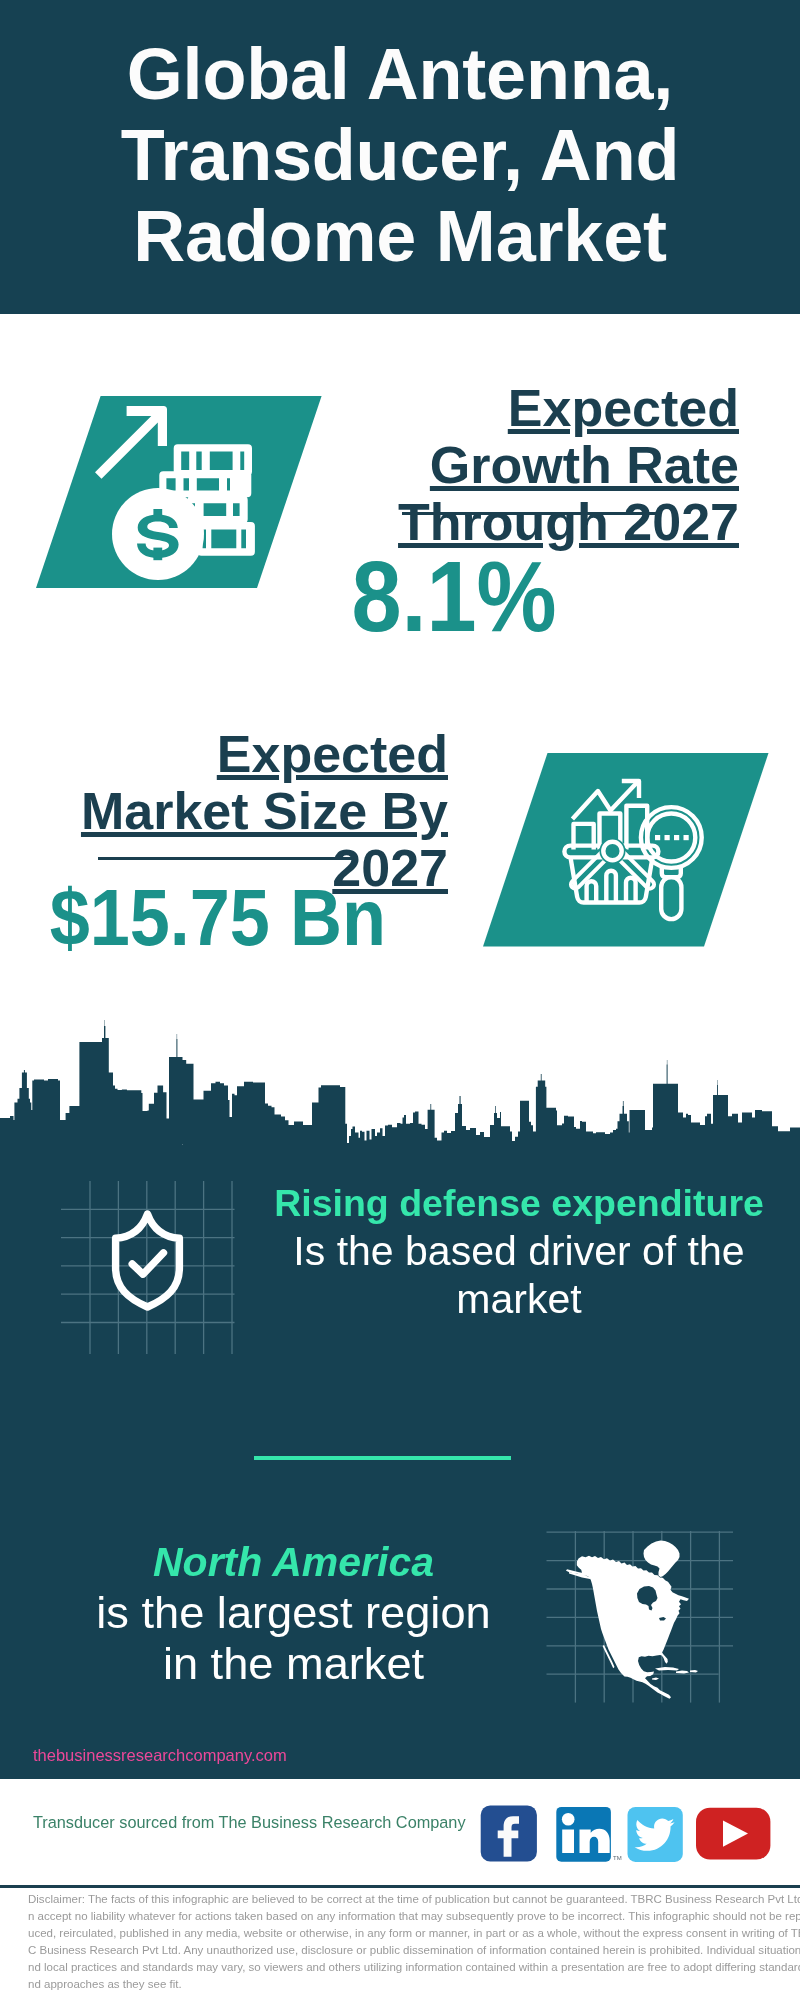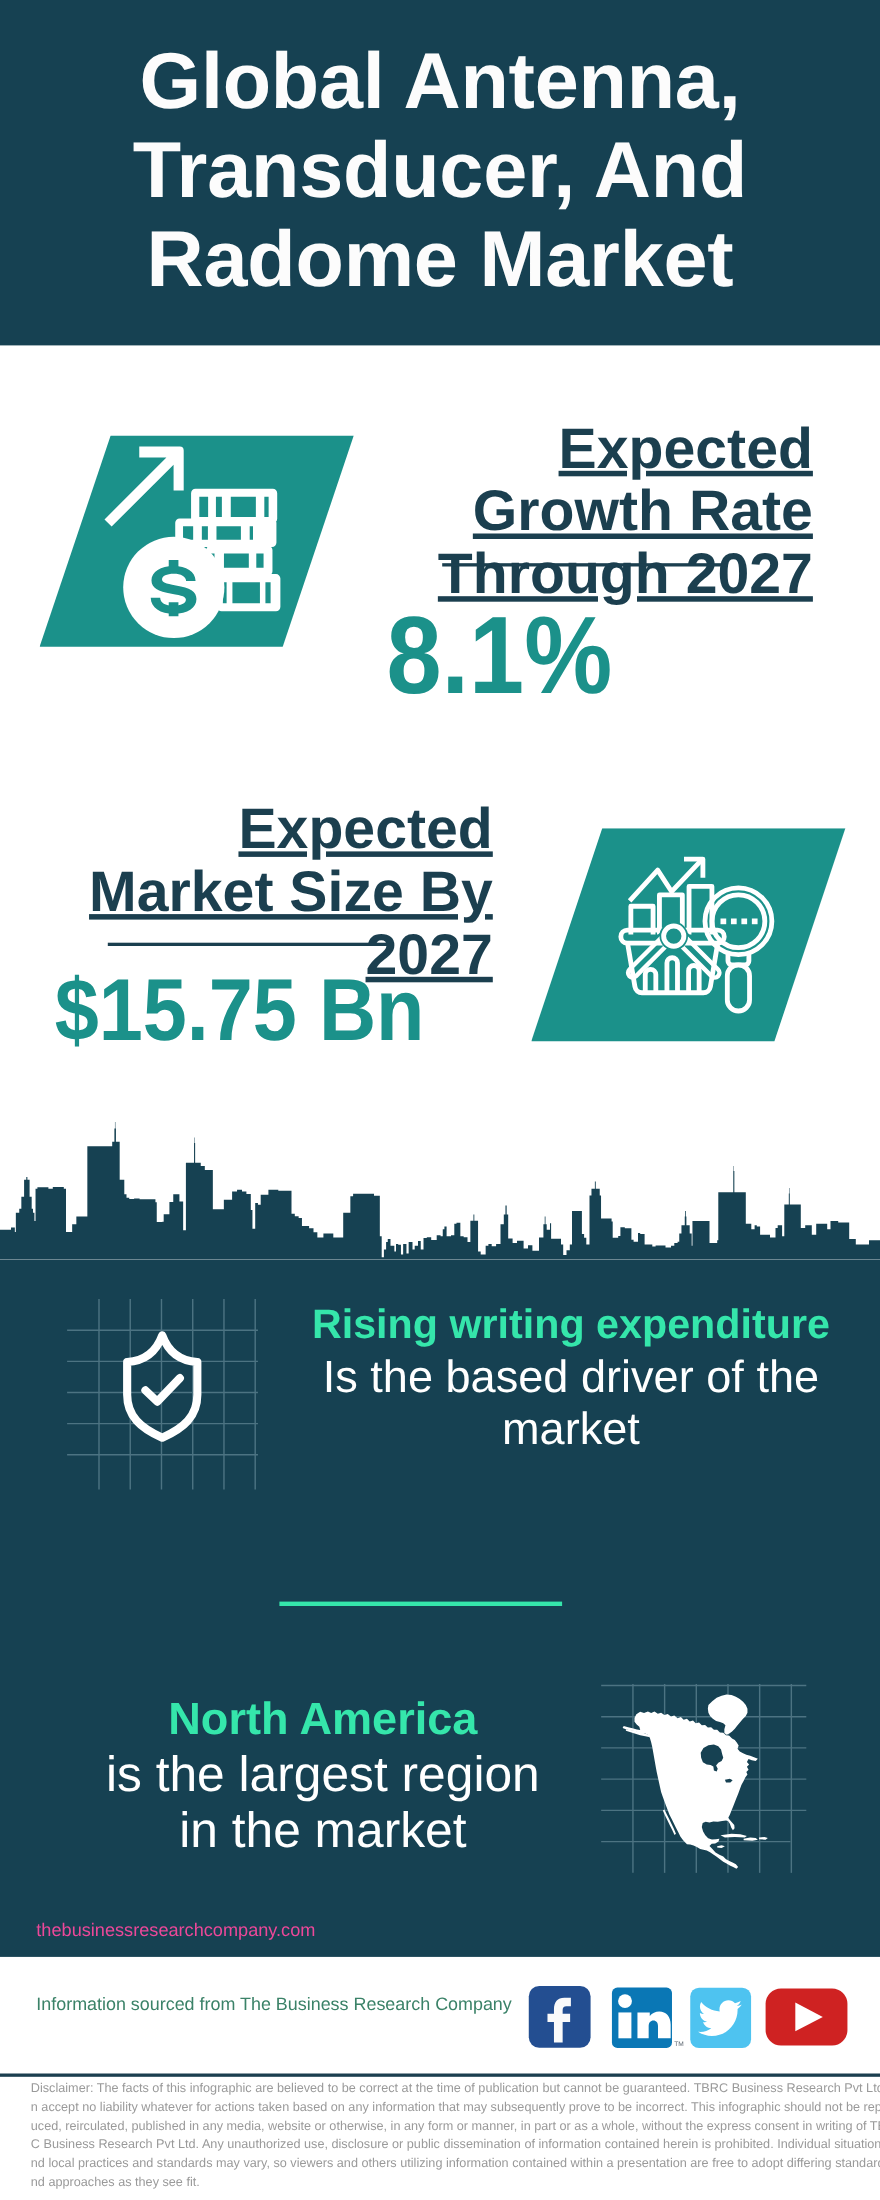--- a/index.html
+++ b/index.html
@@ -35,21 +35,21 @@
   .grid1{left:55px;top:1175px;width:190px;height:185px;}
   .grid2{left:540px;top:1525px;width:200px;height:185px;}
   .hl{position:absolute;text-align:center;}
   .hl-accent{color:#35e6ab;font-weight:bold;white-space:nowrap;}
   .hl-rest{font-weight:normal;color:#ffffff;}
   
   .hl1{left:262px;top:1180px;width:514px;}
   .hl1 .hl-accent{font-size:37.5px;line-height:47px;}
   .hl1 .hl-rest{font-size:41px;line-height:48px;}
   .hl2{left:95px;top:1537px;width:397px;}
-  .hl2 .hl-accent{font-size:41px;line-height:50px;}
+  .hl2 .hl-accent{font-size:41px;line-height:50px;font-style:italic;}
   .hl2 .hl-rest{font-size:45.2px;line-height:51px;}
   .mid-rule{position:absolute;left:254px;top:1456px;width:257px;height:4px;background:#35e6ab;}
 
   
   .source-line1{position:absolute;left:33px;top:1812px;color:#3b8268;font-size:16.3px;line-height:21px;white-space:nowrap;}
   .source-line2{position:absolute;left:33px;top:1745px;color:#ec4899;font-size:16.5px;line-height:21px;white-space:nowrap;}
   .social{position:absolute;left:475px;top:1803px;width:305px;height:62px;}
   .foot-rule{position:absolute;left:0;top:1885px;width:800px;height:3px;background:#1b3f4f;}
   .disclaimer{position:absolute;left:5px;top:1891px;width:792px;color:#9a9a9a;font-size:11.52px;line-height:17px;text-align:left;word-break:break-all;margin-left:23px;}
 </style>
@@ -172,21 +172,21 @@
                C141.5 1230.5 129.5 1237.4 115.6 1238.2
                L115.6 1268.0
                C115.6 1287.5 128.0 1298.5 147.5 1307.0
                C167.0 1298.5 179.4 1287.5 179.4 1268.0
                L179.4 1238.2
                C165.5 1237.4 153.5 1230.5 147.5 1214.0 Z"></path>
       <polyline points="132.2,1264.0 143.0,1274.2 163.5,1252.8"></polyline>
     </g>
   </svg>
   <div class="hl hl1">
-    <div class="hl-accent">Rising writing expenditure</div>
+    <div class="hl-accent">Rising defense expenditure</div>
     <div class="hl-rest">Is the based driver of the market</div>
   </div>
 
   <div class="mid-rule"></div>
 
   <div class="hl hl2">
     <div class="hl-accent">North America</div>
     <div class="hl-rest">is the largest region in the market</div>
   </div>
   <svg class="grid-icon grid2" viewBox="540 1525 200 185" xmlns="http://www.w3.org/2000/svg">
@@ -212,21 +212,21 @@
         <path d="M676 1671.5 l6 -1 l5 0.5 l2 1.5 l-5 1 l-8 -0.5 z"></path>
         <path d="M690 1670.5 l5 -0.5 l3 1 l-2 1.5 l-6 -0.5 z"></path>
         <path d="M652 1678.5 l4 -1 l3 1 l-3 1.5 l-4 -0.5 z"></path>
       </g>
       <path fill="#164152" d="M639.5 1589.0 L644.0 1586.5 L649.0 1586.0 L653.0 1587.5 L655.5 1590.5 L656.5 1594.5 L657.5 1598.0 L656.0 1601.0 L653.0 1602.5 L651.0 1605.0 L652.5 1608.0 L651.5 1610.5 L649.0 1609.5 L648.5 1606.0 L646.0 1604.5 L642.5 1604.0 L639.0 1602.0 L637.4 1598.0 L637.0 1593.5 Z"></path>
       <path fill="#164152" d="M659.0 1618.0 L663.5 1617.0 L666.0 1618.5 L664.0 1620.5 L660.0 1620.5 Z"></path>
       <path d="M569 1572.0 l8 1.5 l8 2.0 l6 2.0 l-1 1.5 l-8 -1.5 l-8 -2.5 l-5 -1.5 z"></path>
     </g>
   </svg>
 
-  <div class="source-line1">Information sourced from The Business Research Company</div>
+  <div class="source-line1">Transducer sourced from The Business Research Company</div>
   <div class="source-line2">thebusinessresearchcompany.com</div>
 
   <svg class="social" viewBox="475 1803 305 62" xmlns="http://www.w3.org/2000/svg">
     <g>
       <rect x="480.7" y="1805.4" width="56.2" height="56.2" rx="9.5" fill="#234e91"></rect>
       <path fill="#fafafa" d="M519.0 1816.2 h-6.0 c-6.2 0 -9.4 4.0 -9.4 10.4 v4.0 h-5.9 v7.6 h5.9 v18.6 h7.9 v-18.6
             h6.8 v-7.6 h-6.8 v-3.2 c0 -2.6 1.0 -3.6 3.4 -3.6 h4.1 z"></path>
     </g>
     <g>
       <rect x="556.3" y="1806.9" width="54.6" height="54.9" rx="5" fill="#0a77b5"></rect>

